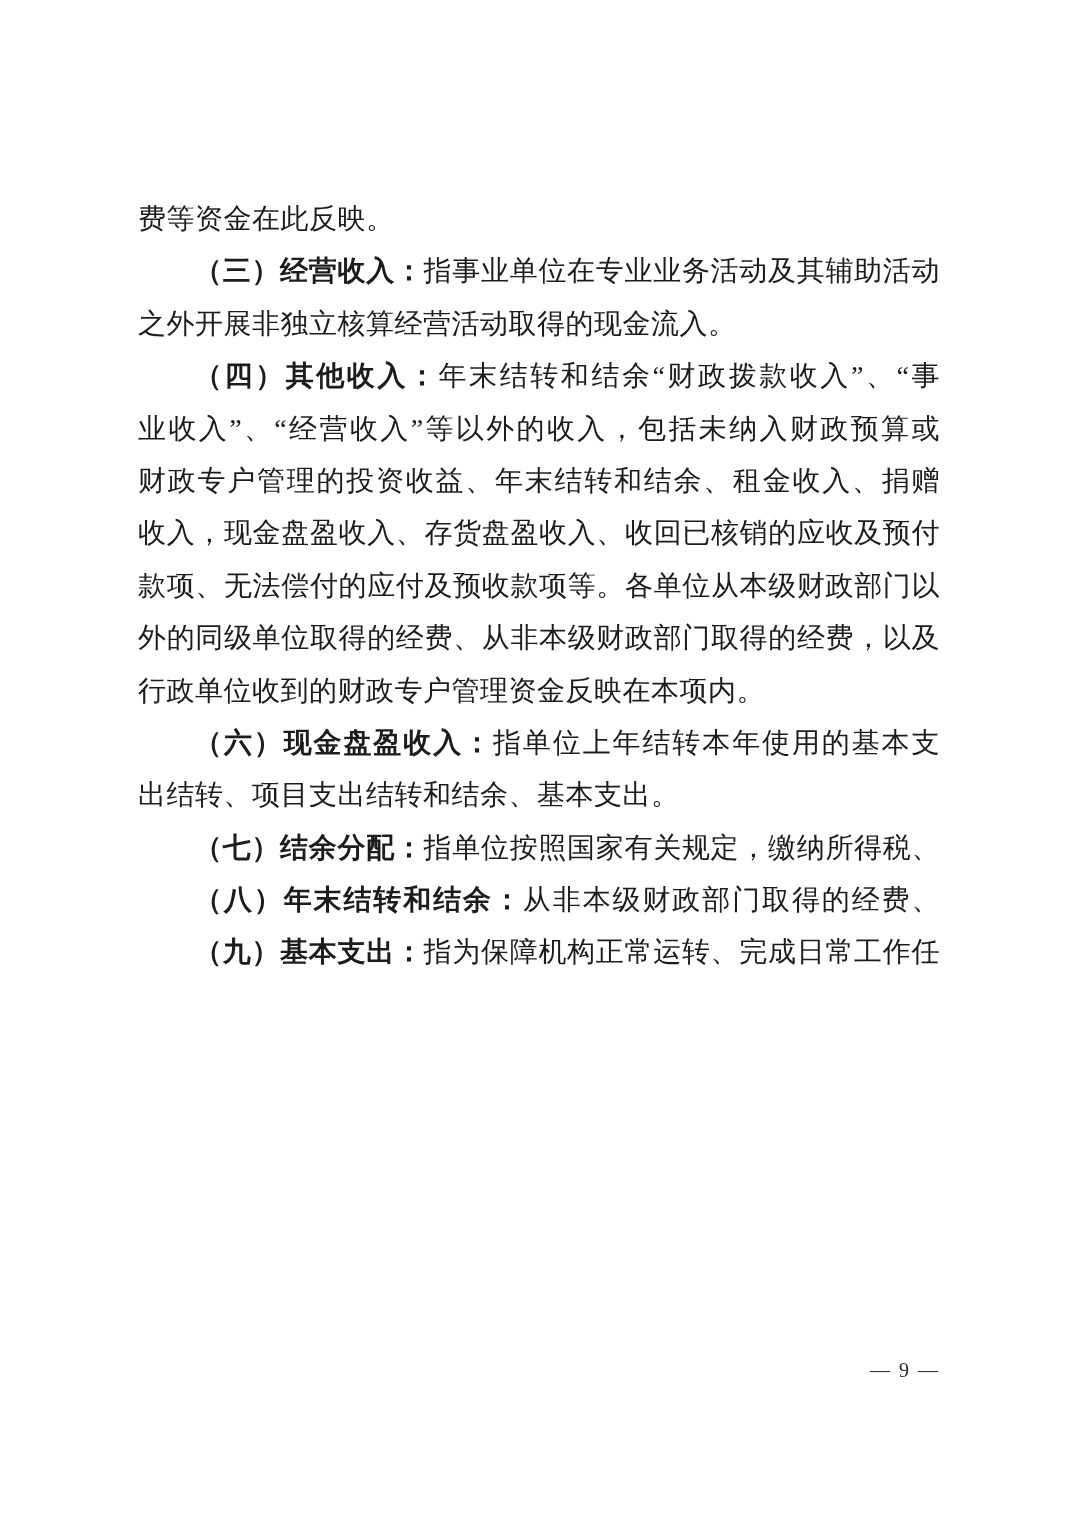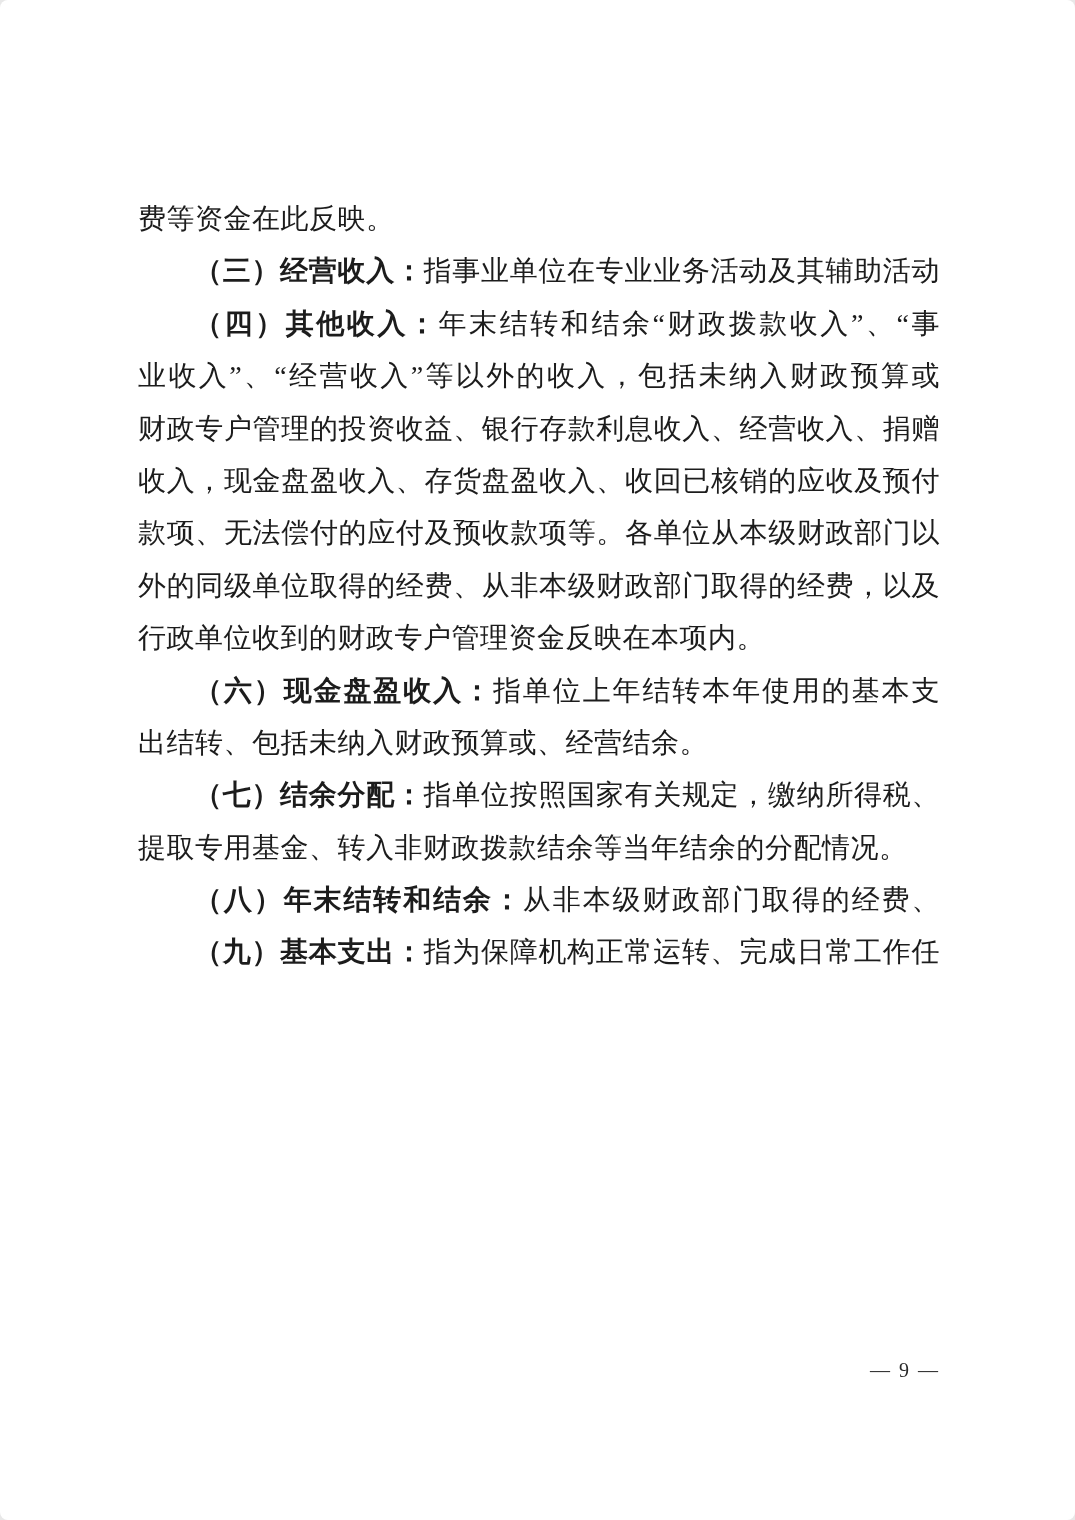--- a/index.html
+++ b/index.html
@@ -9,21 +9,20 @@
   }
   .page {
     position: relative;
     width: 1075px;
     height: 1520px;
     background: #ffffff;
     margin: 0 auto;
     overflow: hidden;
     font-family: "Liberation Serif", "DejaVu Serif", serif;
     color: #1c1c1c;
-    border-radius: 8px;
   }
   .text-block {
     position: absolute;
     left: 138px;
     top: 193px;
     width: 802px;
   }
   .line {
     font-size: 28px;
     line-height: 52.4px;
@@ -61,37 +60,37 @@
 </head>
 <body>
 
 <div class="page">
   <div class="text-block" id="text-block">
       <div>
         <div class="line"><span class="run">费等资金在此反映。</span></div>
       </div>
       <div>
         <div class="line indent justify"><span class="run bold">（三）经营收入：</span><span class="run">指事业单位在专业业务活动及其辅助活动</span></div>
+        <div class="line"><span class="run">之外开展非独立核算经营活动取得的现金流入。</span></div>
       </div>
       <div>
         <div class="line indent justify"><span class="run bold">（四）其他收入：</span><span class="run">年末结转和结余“财政拨款收入”、“事</span></div>
         <div class="line justify"><span class="run">业收入”、“经营收入”等以外的收入，包括未纳入财政预算或</span></div>
-        <div class="line justify"><span class="run">财政专户管理的投资收益、银行存款利息收入、经营收入、捐赠</span></div>
+        <div class="line justify"><span class="run">财政专户管理的投资收益、年末结转和结余、租金收入、捐赠</span></div>
         <div class="line justify"><span class="run">收入，现金盘盈收入、存货盘盈收入、收回已核销的应收及预付</span></div>
         <div class="line justify"><span class="run">款项、无法偿付的应付及预收款项等。各单位从本级财政部门以</span></div>
         <div class="line justify"><span class="run">外的同级单位取得的经费、从非本级财政部门取得的经费，以及</span></div>
         <div class="line"><span class="run">行政单位收到的财政专户管理资金反映在本项内。</span></div>
       </div>
       <div>
         <div class="line indent justify"><span class="run bold">（六）现金盘盈收入：</span><span class="run">指单位上年结转本年使用的基本支</span></div>
-        <div class="line"><span class="run">出结转、包括未纳入财政预算或、经营结余。</span></div>
+        <div class="line"><span class="run">出结转、项目支出结转和结余、基本支出。</span></div>
       </div>
       <div>
         <div class="line indent justify"><span class="run bold">（七）结余分配：</span><span class="run">指单位按照国家有关规定，缴纳所得税、</span></div>
-        <div class="line"><span class="run">提取专用基金、转入非财政拨款结余等当年结余的分配情况。</span></div>
       </div>
       <div>
         <div class="line indent justify"><span class="run bold">（八）年末结转和结余：</span><span class="run">从非本级财政部门取得的经费、</span></div>
       </div>
       <div>
         <div class="line indent justify"><span class="run bold">（九）基本支出：</span><span class="run">指为保障机构正常运转、完成日常工作任</span></div>
       </div>
     </div>
   <div class="page-number">— 9 —</div>
 </div>

